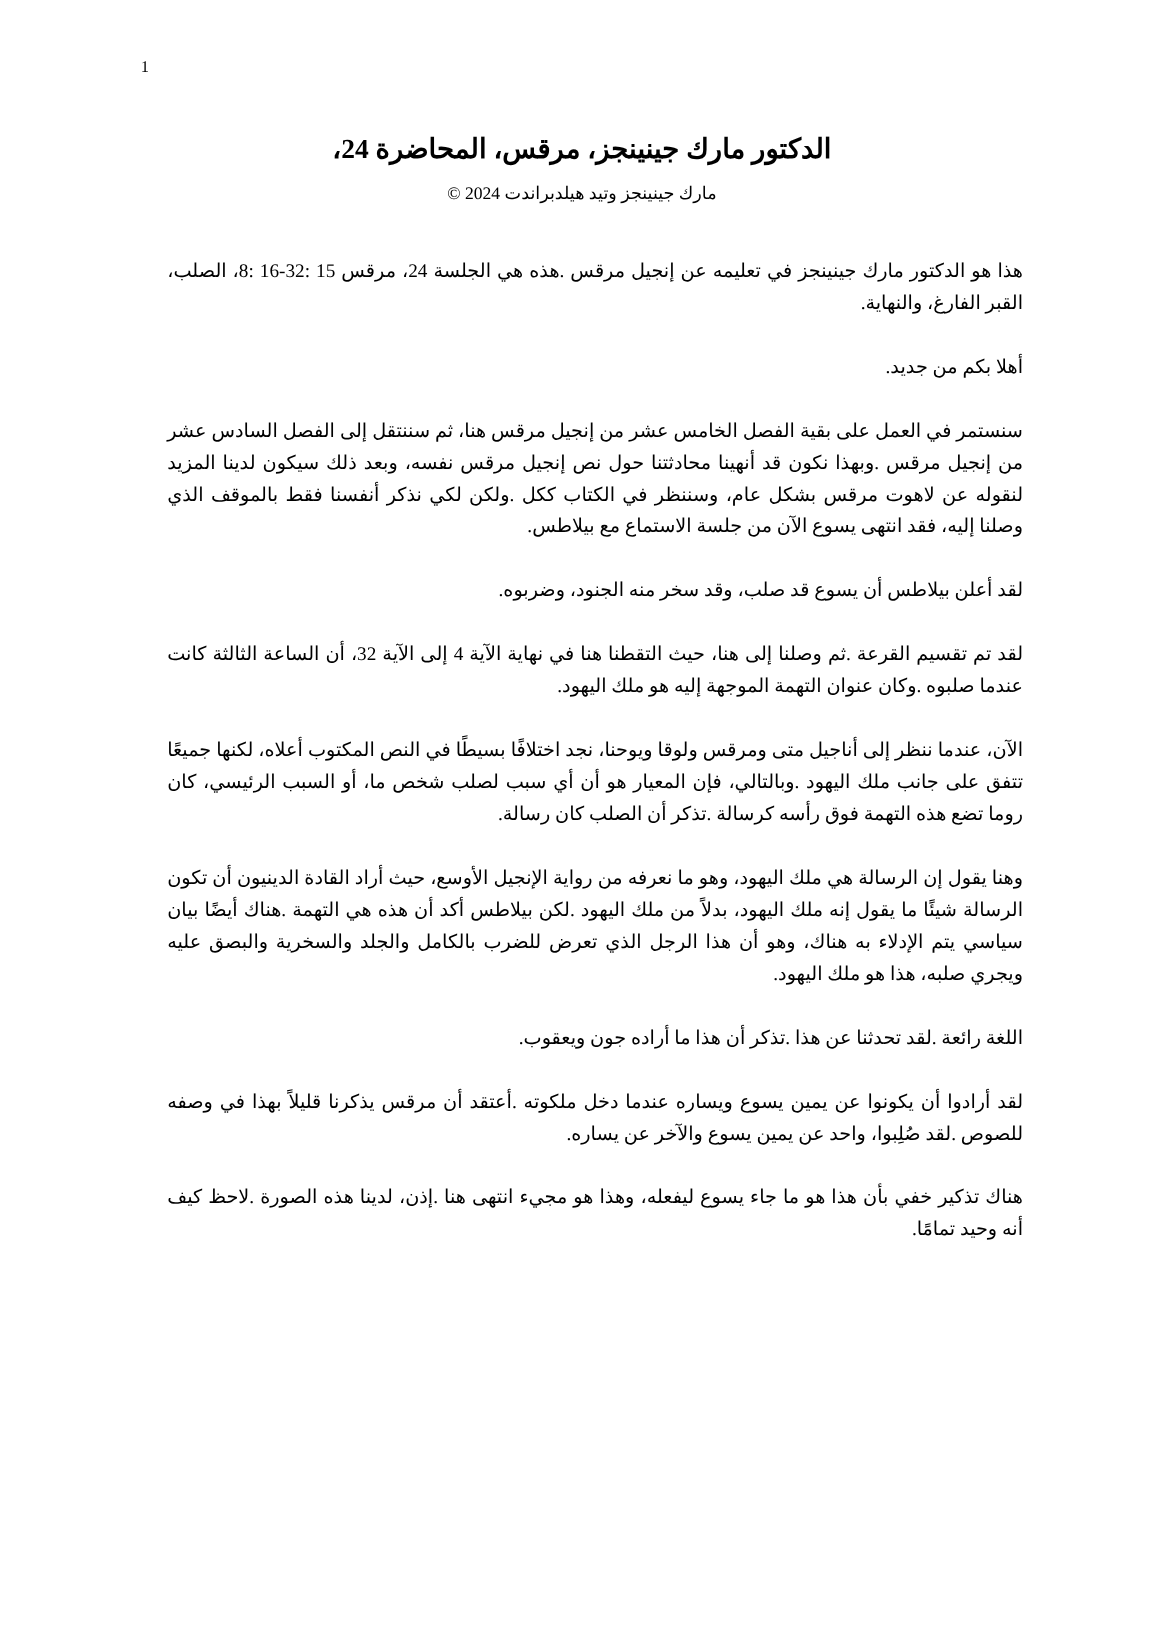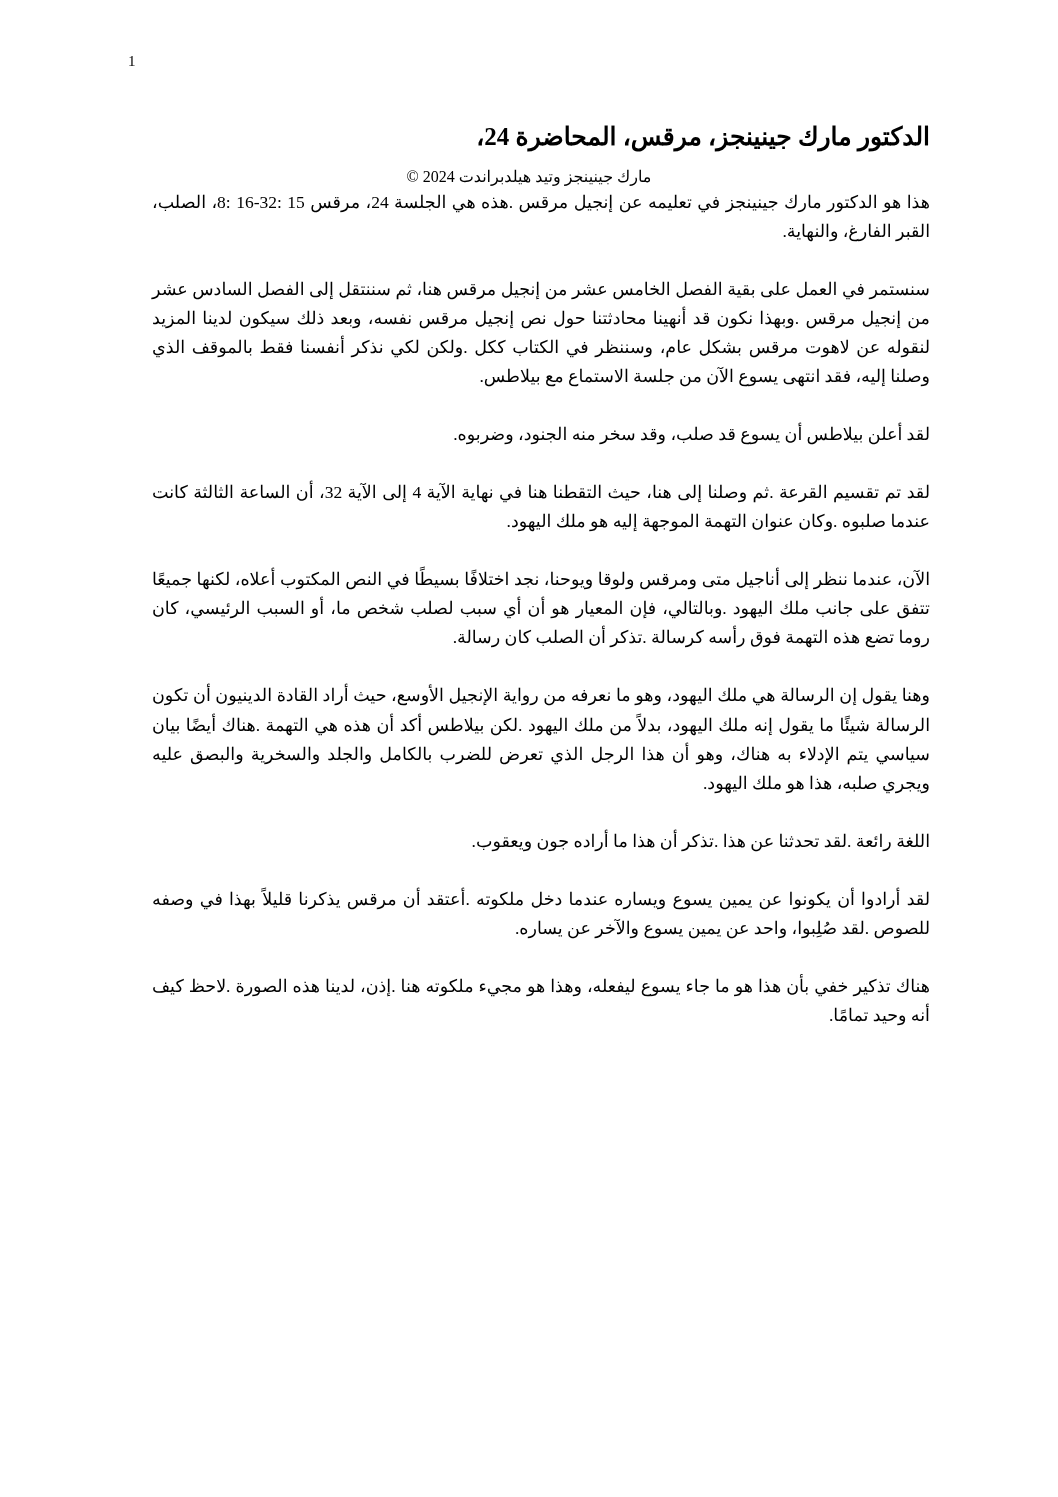--- a/index.html
+++ b/index.html
@@ -17,30 +17,32 @@
   }
   .page-number {
     direction: ltr;
     text-align: left;
     font-size: 15px;
     line-height: 1.2;
     margin-bottom: 48px;
   }
   .title-block {
     direction: rtl;
+    text-align: center;
     font-weight: 700;
     font-size: 25px;
     line-height: 1.5;
   }
   .copyright {
     direction: rtl;
     text-align: center;
     font-size: 16px;
     line-height: 1.4;
     margin-top: 10px;
+    margin-bottom: 44px;
   }
   .doc-body {
     direction: rtl;
     text-align: justify;
     font-size: 17.5px;
     line-height: 1.66;
   }
   .doc-body p.para {
     margin-bottom: 29px;
     margin-left: 24px;
@@ -54,23 +56,24 @@
   <div class="page-number">1</div>
 
   <div class="title-block">
     <div>الدكتور مارك جينينجز، مرقس، المحاضرة 24،</div>
   </div>
 
   <div class="copyright">مارك جينينجز وتيد هيلدبراندت 2024 ©</div>
 
   <div class="doc-body">
       <p class="para">هذا هو الدكتور مارك جينينجز في تعليمه عن إنجيل مرقس .هذه هي الجلسة 24، مرقس 15 :32-16 :8، الصلب، القبر الفارغ، والنهاية.</p>
+      <p class="para">أهلا بكم من جديد.</p>
       <p class="para">سنستمر في العمل على بقية الفصل الخامس عشر من إنجيل مرقس هنا، ثم سننتقل إلى الفصل السادس عشر من إنجيل مرقس .وبهذا نكون قد أنهينا محادثتنا حول نص إنجيل مرقس نفسه، وبعد ذلك سيكون لدينا المزيد لنقوله عن لاهوت مرقس بشكل عام، وسننظر في الكتاب ككل .ولكن لكي نذكر أنفسنا فقط بالموقف الذي وصلنا إليه، فقد انتهى يسوع الآن من جلسة الاستماع مع بيلاطس.</p>
       <p class="para">لقد أعلن بيلاطس أن يسوع قد صلب، وقد سخر منه الجنود، وضربوه.</p>
       <p class="para">لقد تم تقسيم القرعة .ثم وصلنا إلى هنا، حيث التقطنا هنا في نهاية الآية 4 إلى الآية 32، أن الساعة الثالثة كانت عندما صلبوه .وكان عنوان التهمة الموجهة إليه هو ملك اليهود.</p>
       <p class="para">الآن، عندما ننظر إلى أناجيل متى ومرقس ولوقا ويوحنا، نجد اختلافًا بسيطًا في النص المكتوب أعلاه، لكنها جميعًا تتفق على جانب ملك اليهود .وبالتالي، فإن المعيار هو أن أي سبب لصلب شخص ما، أو السبب الرئيسي، كان روما تضع هذه التهمة فوق رأسه كرسالة .تذكر أن الصلب كان رسالة.</p>
       <p class="para">وهنا يقول إن الرسالة هي ملك اليهود، وهو ما نعرفه من رواية الإنجيل الأوسع، حيث أراد القادة الدينيون أن تكون الرسالة شيئًا ما يقول إنه ملك اليهود، بدلاً من ملك اليهود .لكن بيلاطس أكد أن هذه هي التهمة .هناك أيضًا بيان سياسي يتم الإدلاء به هناك، وهو أن هذا الرجل الذي تعرض للضرب بالكامل والجلد والسخرية والبصق عليه ويجري صلبه، هذا هو ملك اليهود.</p>
       <p class="para">اللغة رائعة .لقد تحدثنا عن هذا .تذكر أن هذا ما أراده جون ويعقوب.</p>
       <p class="para">لقد أرادوا أن يكونوا عن يمين يسوع ويساره عندما دخل ملكوته .أعتقد أن مرقس يذكرنا قليلاً بهذا في وصفه للصوص .لقد صُلِبوا، واحد عن يمين يسوع والآخر عن يساره.</p>
-      <p class="para">هناك تذكير خفي بأن هذا هو ما جاء يسوع ليفعله، وهذا هو مجيء ملكوته هنا .إذن، لدينا هذه الصورة .لاحظ كيف أنه وحيد تمامًا.</p>
+      <p class="para">هناك تذكير خفي بأن هذا هو ما جاء يسوع ليفعله، وهذا هو مجيء انتهى هنا .إذن، لدينا هذه الصورة .لاحظ كيف أنه وحيد تمامًا.</p>
     </div>
 
 </div>
 
 </body></html>

